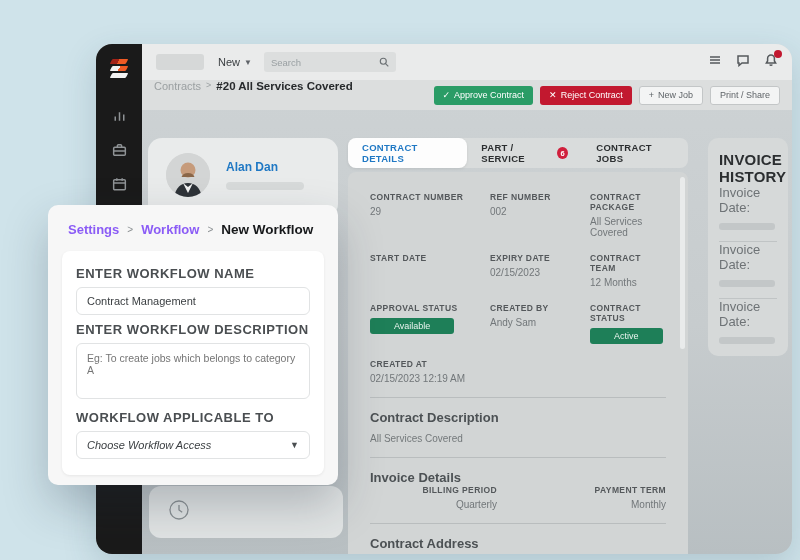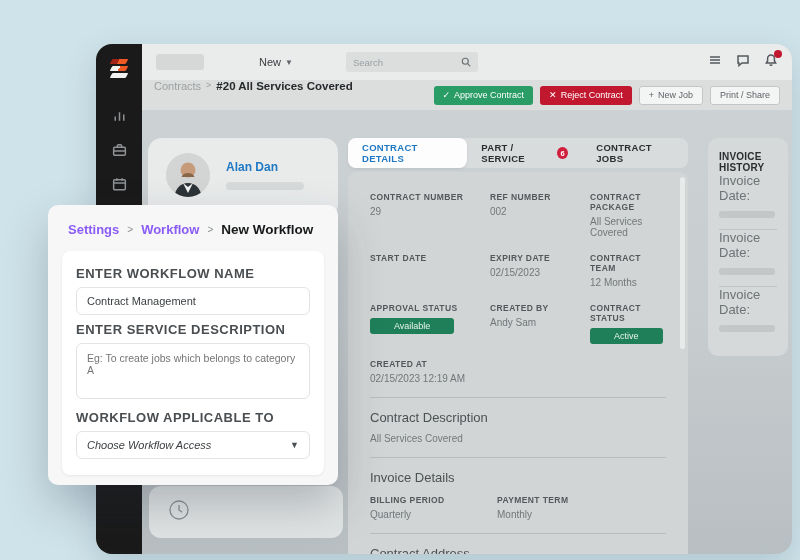--- a/index.html
+++ b/index.html
@@ -19,21 +19,21 @@
   .logo { width:26px; height:26px; position:relative; margin-bottom:26px; }
   .logo .bar { position:absolute; left:5px; width:16px; height:5px; transform:skewX(-28deg); border-radius:1px; }
   .logo .b1 { top:3px;  background:linear-gradient(90deg,#a32318 45%,#ef5a24 45%); }
   .logo .b2 { top:10px; background:linear-gradient(90deg,#f2f2f2 50%,#ef5a24 50%); }
   .logo .b3 { top:17px; background:#f2f2f2; }
   .side-ic { width:17px; height:17px; margin-bottom:17px; color:#8f9396; flex:none; }
   .side-ic svg { width:100%; height:100%; stroke:#8f9396; fill:none; stroke-width:1.4; }
 
   
   .topbar { position:absolute; left:46px; top:0; right:0; height:36px; background:#eaebeb;
-    display:flex; align-items:center; padding:17px 14px;gap:41px; }
+    display:flex; align-items:center; padding:17px 14px; }
   .skel { background:#d6d8d8; border-radius:3px; }
   .top-skel { width:48px; height:16px; }
   .new-dd { margin-left:14px; font-size:11px; color:#3c4043; display:flex; align-items:center; gap:4px; }
   .chev { font-size:8px; color:#5f6368; }
   .searchbox { margin-left:12px; width:132px; height:20px; background:#dcdede; border-radius:3px;
     display:flex; align-items:center; justify-content:space-between; padding:0 7px; }
   .searchbox .ph { font-size:9.5px; color:#9aa0a3; }
   .top-icons { margin-left:auto; display:flex; align-items:center; gap:14px; color:#55595c; }
   .top-icons svg { width:14px; height:14px; stroke:#55595c; fill:none; stroke-width:1.5; }
   .bell-wrap { position:relative; }
@@ -73,30 +73,30 @@
 
   
   .panel { position:absolute; left:252px; top:128px; width:340px; height:382px;
     background:#d2d5d5; border-radius:8px 8px 0 0; padding:20px 22px; overflow:hidden; }
   .fgrid { display:grid; grid-template-columns:120px 100px 1fr; row-gap:15px; }
   .flabel { font-size:8.5px; font-weight:bold; letter-spacing:.4px; color:#54585b; }
   .fvalue { font-size:10px; color:#72777a; margin-top:4px; min-height:11px; }
   .status-badge { display:inline-block; background:#1e7f58; color:#eaf4ef; font-size:9px;
     padding:3px 24px; border-radius:3px; margin-top:5px; }
   .divider { border-top:1px solid #b9bdbe; margin:13px 0 12px; }
-  .sec-title { font-size:13px; font-weight:normal; color:#4c5154; }
+  .sec-title { font-size:13px; font-weight:bold; color:#4c5154; }
   .sec-value { font-size:10px; color:#74797b; margin-top:8px; }
-  .two-col { display:grid; grid-template-columns:127px 1fr; margin-top:10px; }
+  .two-col { display:grid; grid-template-columns:127px 1fr; margin-top:0;text-align:right; }
   .scroll-thumb { position:absolute; right:3px; top:5px; width:5px; height:172px;
     background:#e9ebeb; border-radius:3px; }
 
   
   .invoice-card { position:absolute; left:612px; top:94px; width:80px; height:218px;
     background:#d6d9d9; border-radius:10px; padding:13px 11px; }
-  .inv-title { font-size:10px; font-weight:bold; letter-spacing:.2px; color:#2b2e30; }
+  .inv-title { font-size:15px; font-weight:bold; letter-spacing:.2px; color:#2b2e30; }
   .inv-label { font-size:13px; color:#6e7376; margin-top:0; }
   .inv-skel { width:56px; height:7px; background:#c3c7c8; border-radius:3px; margin-top:8px; }
   .inv-div { border-top:1px solid #c0c4c5; margin-top:11px; }
 
   
   .date-card { position:absolute; left:53px; top:442px; width:194px; height:52px;
     background:#e1e4e4; border-radius:12px; display:flex; align-items:center;
     padding:0 16px 0 18px; justify-content:space-between; }
   .date-text { font-size:18px; color:#1d72ba; }
   .clock svg { width:24px; height:24px; stroke:#8a9093; fill:none; stroke-width:1.3; }
@@ -354,21 +354,21 @@
     <div class="modal-crumbs">
       <span class="mcrumb">Settings</span>
       <span class="mcrumb-sep">&gt;</span>
       <span class="mcrumb">Workflow</span>
       <span class="mcrumb-sep">&gt;</span>
       <span class="mcrumb current">New Workflow</span>
     </div>
     <div class="modal-card">
       <div class="mlabel">ENTER WORKFLOW NAME</div>
       <input class="minput" type="text" value="Contract Management" style="">
-      <div class="mlabel">ENTER SERVICE DESCRIPTION</div>
+      <div class="mlabel">ENTER WORKFLOW DESCRIPTION</div>
       <textarea class="mtextarea" placeholder="Eg: To create jobs which belongs to category A" style=""></textarea>
       <div class="mlabel">WORKFLOW APPLICABLE TO</div>
       <div class="mselect">
         <span class="val">Choose Workflow Access</span>
         <span class="chev">▼</span>
       </div>
     </div>
   </div>
 
 </div>

